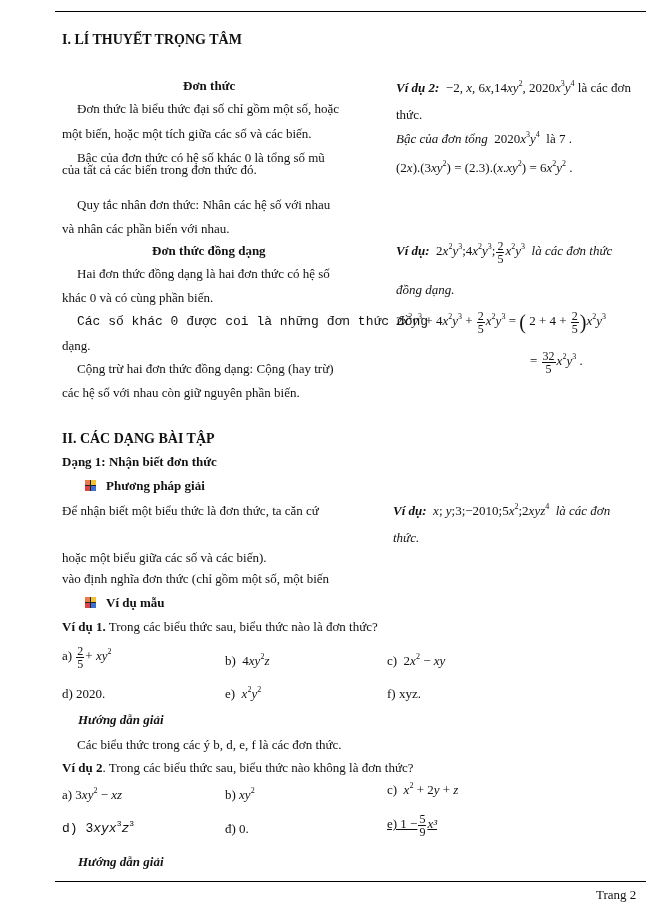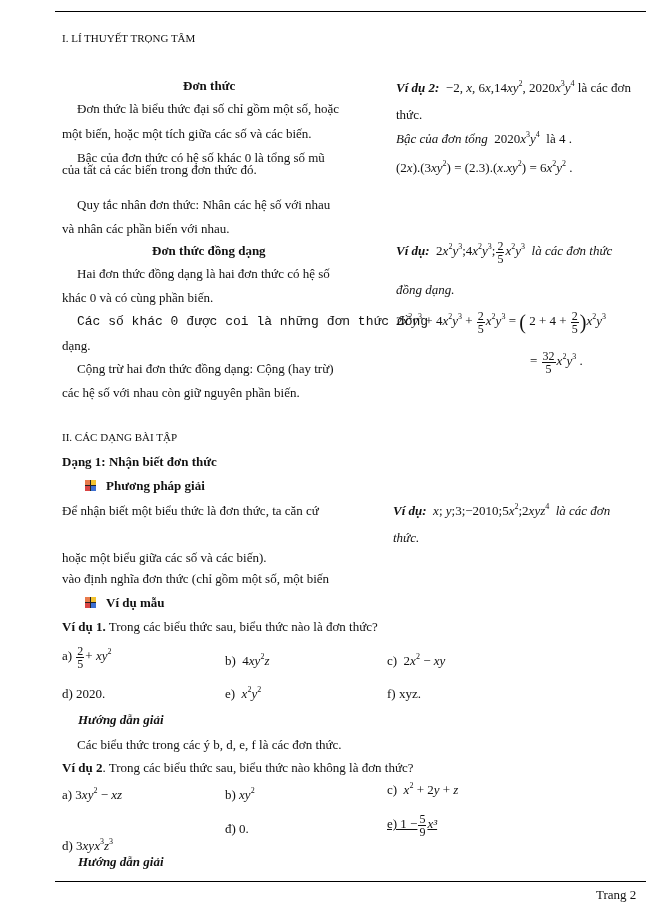--- a/index.html
+++ b/index.html
@@ -1,20 +1,20 @@
 <!DOCTYPE html>
 <html><head>
 <meta charset="utf-8">
 <style>
   html, body { margin: 0; padding: 0; background: #ffffff; }
   body { width: 670px; height: 922px; position: relative; overflow: hidden;
          font-family: "Liberation Serif", "DejaVu Serif", serif; color: #111; font-size: 13px; }
   .abs { position: absolute; white-space: nowrap; }
   .rule { position: absolute; left: 55px; width: 591px; height: 1px; background: #000; }
-  .h1 { font-weight: normal; font-size: 11px; }
+  .h1 { font-weight: bold; font-size: 14px; }
   .b { font-weight: bold; }
   .i { font-style: italic; }
   .bi { font-weight: bold; font-style: italic; }
   .math { font-family: "Liberation Serif", "DejaVu Serif", serif; font-style: italic; }
   .frac { display: inline-flex; flex-direction: column; align-items: center; vertical-align: middle; font-style: normal; line-height: 1; margin: 0 1px; }
   .frac .n { border-bottom: 1px solid #111; padding: 0 1px; font-size: 12px; }
   .frac .d { font-size: 12px; }
   sup { font-size: 8px; vertical-align: 6px; line-height: 0; }
   .bullet { display: inline-block; width: 11px; height: 11px; position: relative; vertical-align: -1px; margin-right: 10px; }
   .bullet .q1 { position: absolute; left: 0; top: 0; width: 5px; height: 5px; background: #e87b4c; }
@@ -41,21 +41,21 @@
 
 <div class="abs" style="left:396px; top:80px;">
   <span class="bi">Ví dụ 2:</span>
   <span class="math" style="font-style:normal;">&nbsp;−2, <i>x</i>, 6<i>x</i>,14<i>xy</i><sup>2</sup>, 2020<i>x</i><sup>3</sup><i>y</i><sup>4</sup></span>
   <span> là các đơn</span>
 </div>
 <div class="abs" style="left:396px; top:107px;">thức.</div>
 <div class="abs" style="left:396px; top:131px;">
   <span class="i">Bậc của đơn tổng</span>
   <span>&nbsp;2020<i>x</i><sup>3</sup><i>y</i><sup>4</sup>&nbsp;</span>
-  <span>là 4 .</span>
+  <span>là 7 .</span>
 </div>
 <div class="abs" style="left:396px; top:160px;">
   (2<i>x</i>).(3<i>xy</i><sup>2</sup>) = (2.3).(<i>x</i>.<i>xy</i><sup>2</sup>) = 6<i>x</i><sup>2</sup><i>y</i><sup>2</sup> .
 </div>
 
 <div class="abs b" style="left:152px; top:243px;">Đơn thức đồng dạng</div>
 <div class="abs" style="left:77px; top:266px;">Hai đơn thức đồng dạng là hai đơn thức có hệ số</div>
 <div class="abs" style="left:62px; top:290px;">khác  0  và có cùng phần biến.</div>
 <div class="abs" style="left:77px; top:314px;font-family:Liberation Mono, monospace;">Các số khác  0  được coi là những đơn thức đồng</div>
 <div class="abs" style="left:62px; top:338px;">dạng.</div>
@@ -136,21 +136,21 @@
 </div>
 <div class="abs" style="left:62px; top:787px;">
   <span>a)</span>&nbsp;3<i>xy</i><sup>2</sup> − <i>xz</i>
 </div>
 <div class="abs" style="left:225px; top:787px;">
   <span>b)</span>&nbsp;<i>xy</i><sup>2</sup>
 </div>
 <div class="abs" style="left:387px; top:782px;">
   <span>c)</span>&nbsp; <i>x</i><sup>2</sup> + 2<i>y</i> + <i>z</i>
 </div>
-<div class="abs" style="left:62px; top:838px;">
+<div class="abs" style="left:62px; top:821px;font-family:Liberation Mono, monospace;">
   <span>d)</span>&nbsp;3<i>xyx</i><sup>3</sup><i>z</i><sup>3</sup>
 </div>
 <div class="abs" style="left:225px; top:821px;">đ) 0.</div>
 <div class="abs" style="left:387px; top:813px;text-decoration:underline;">
   <span>e) 1 −</span><span class="frac">
       <span class="n">5</span>
       <span class="d">9</span>
     </span><i>x³</i>
 </div>
 

